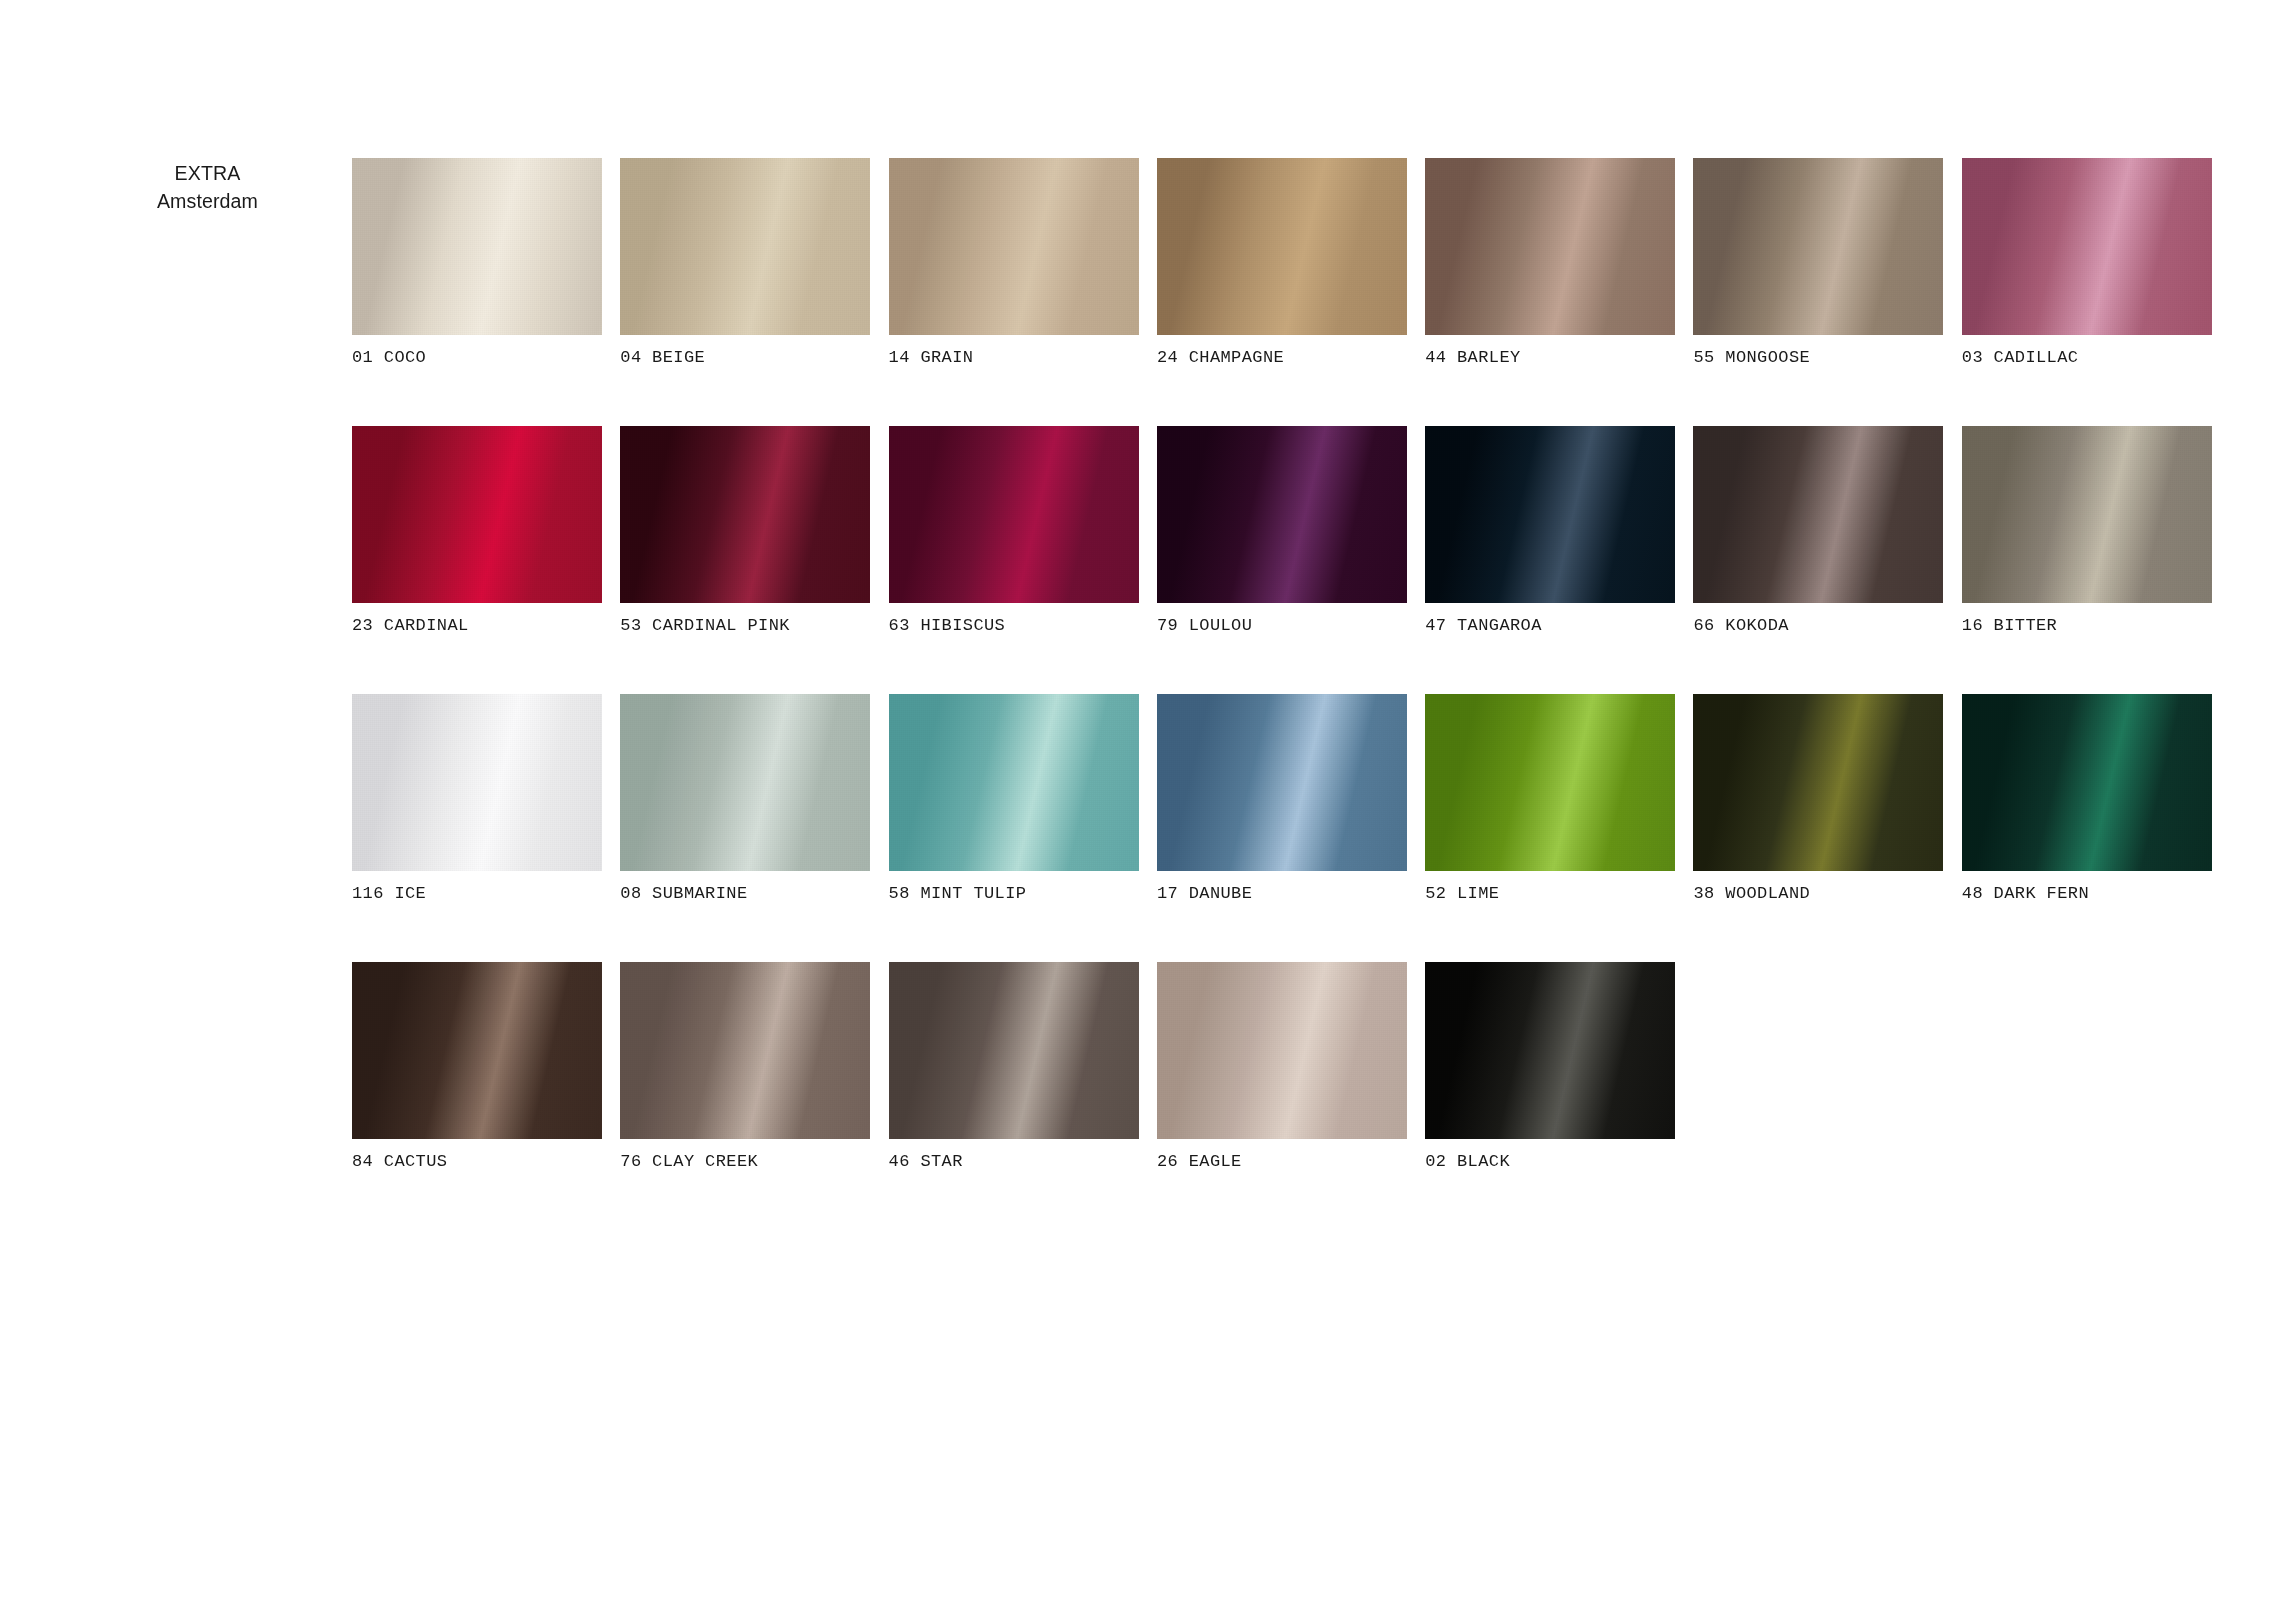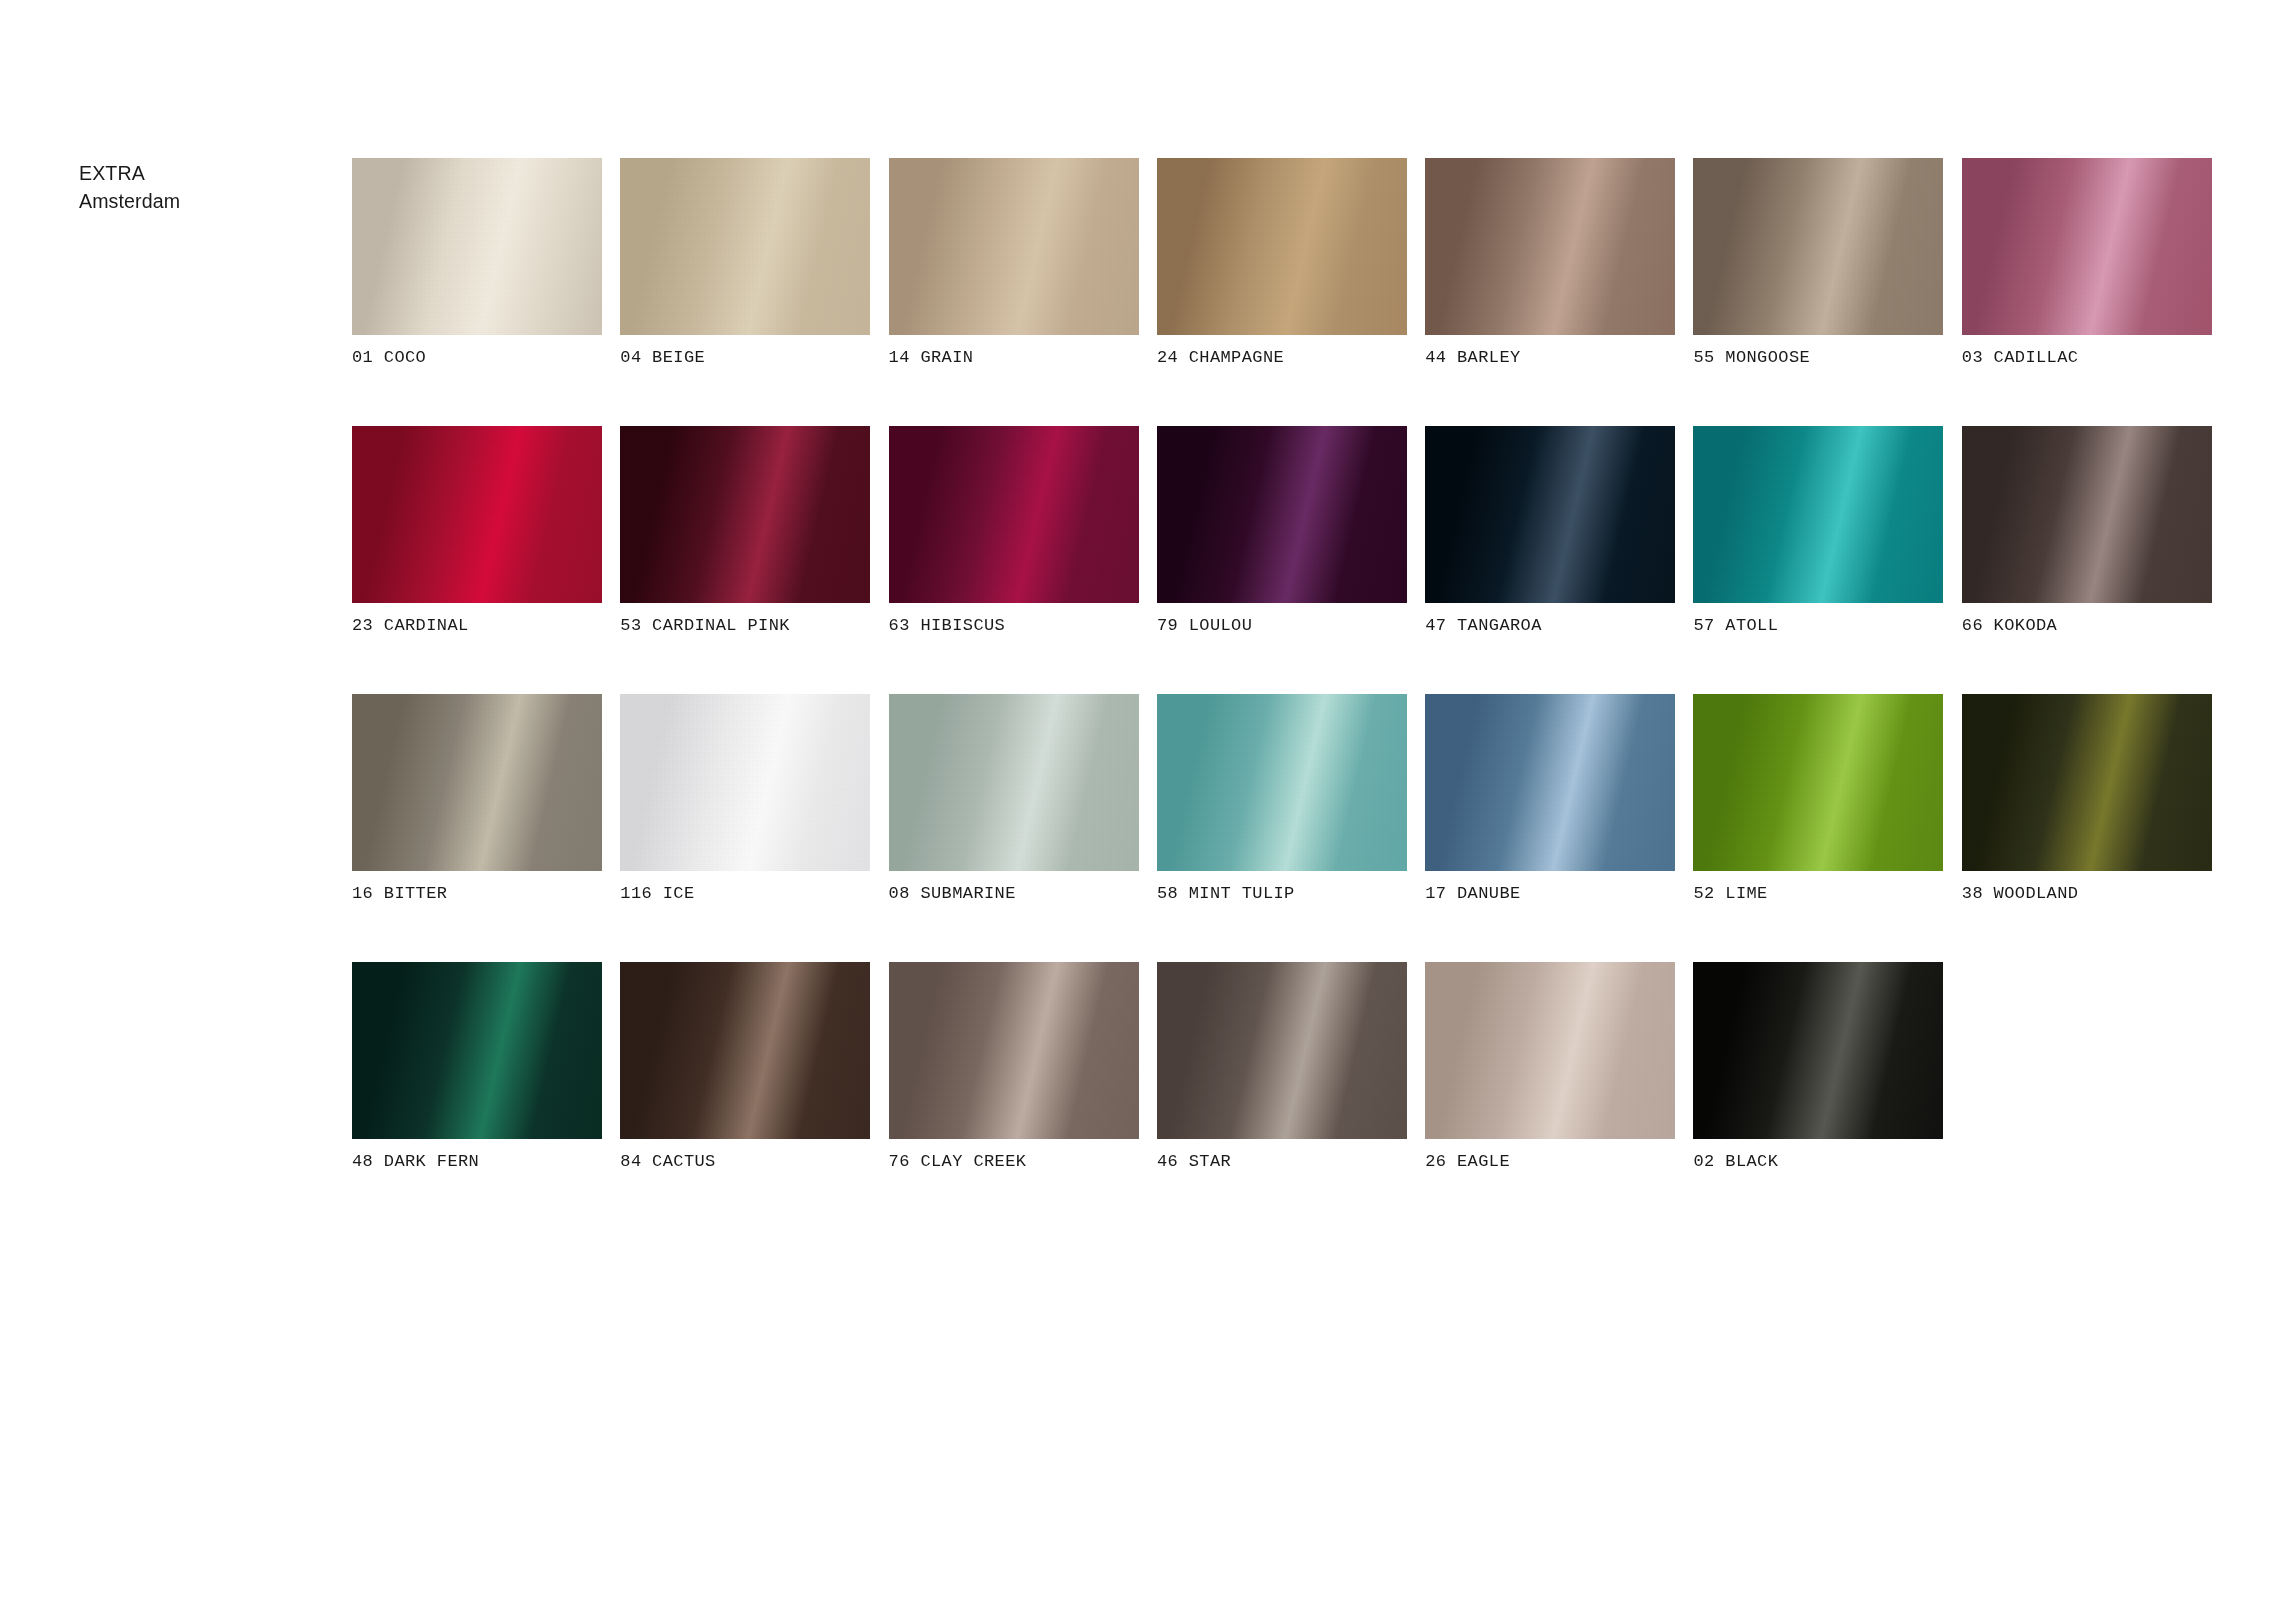--- a/index.html
+++ b/index.html
@@ -24,21 +24,21 @@
     height: 1623px;
     background: #ffffff;
   }
 
   
   #collection-header {
     position: absolute;
     left: 79px;
     top: 160px;
     width: 257px;
-    text-align: left;
+    text-align: center;
     line-height: 1.42;
     color: #1a1a1a;
     font-size: 19.6px;
     letter-spacing: 0.1px;
     font-weight: 400;
   }
   #collection-header .line { display: block; white-space: nowrap; }
 
   
   #swatch-grid {
@@ -184,27 +184,20 @@
         <div class="swatch-label">79 LOULOU</div>
       </div>
       <div class="swatch-cell">
         <div class="swatch-chip" style="background-color: rgb(7, 21, 31);">
           <div class="sheen" style="background: linear-gradient(103deg, rgb(7, 21, 31) 0%, rgb(3, 11, 18) 17%, rgb(3, 11, 18) 30%, rgb(10, 26, 38) 43%, rgb(61, 81, 102) 55%, rgb(10, 26, 38) 66%, rgb(7, 21, 31) 80%, rgb(10, 26, 38) 100%);"></div>
           <div class="grain"></div>
         </div>
         <div class="swatch-label">47 TANGAROA</div>
       </div>
       <div class="swatch-cell">
-        <div class="swatch-chip" style="background-color: rgb(10, 127, 129);">
-          <div class="sheen" style="background: linear-gradient(103deg, rgb(10, 127, 129) 0%, rgb(8, 110, 114) 17%, rgb(8, 110, 114) 30%, rgb(14, 138, 138) 43%, rgb(63, 198, 195) 55%, rgb(14, 138, 138) 66%, rgb(10, 127, 129) 80%, rgb(14, 138, 138) 100%);"></div>
-          <div class="grain"></div>
-        </div>
-        <div class="swatch-label">57 ATOLL</div>
-      </div>
-      <div class="swatch-cell">
         <div class="swatch-chip" style="background-color: rgb(69, 56, 53);">
           <div class="sheen" style="background: linear-gradient(103deg, rgb(69, 56, 53) 0%, rgb(51, 41, 39) 17%, rgb(51, 41, 39) 30%, rgb(75, 61, 57) 43%, rgb(154, 135, 131) 55%, rgb(75, 61, 57) 66%, rgb(69, 56, 53) 80%, rgb(75, 61, 57) 100%);"></div>
           <div class="grain"></div>
         </div>
         <div class="swatch-label">66 KOKODA</div>
       </div>
       <div class="swatch-cell">
         <div class="swatch-chip" style="background-color: rgb(132, 125, 113);">
           <div class="sheen" style="background: linear-gradient(103deg, rgb(132, 125, 113) 0%, rgb(110, 103, 89) 17%, rgb(110, 103, 89) 30%, rgb(138, 130, 118) 43%, rgb(196, 189, 171) 55%, rgb(138, 130, 118) 66%, rgb(132, 125, 113) 80%, rgb(138, 130, 118) 100%);"></div>
           <div class="grain"></div>

